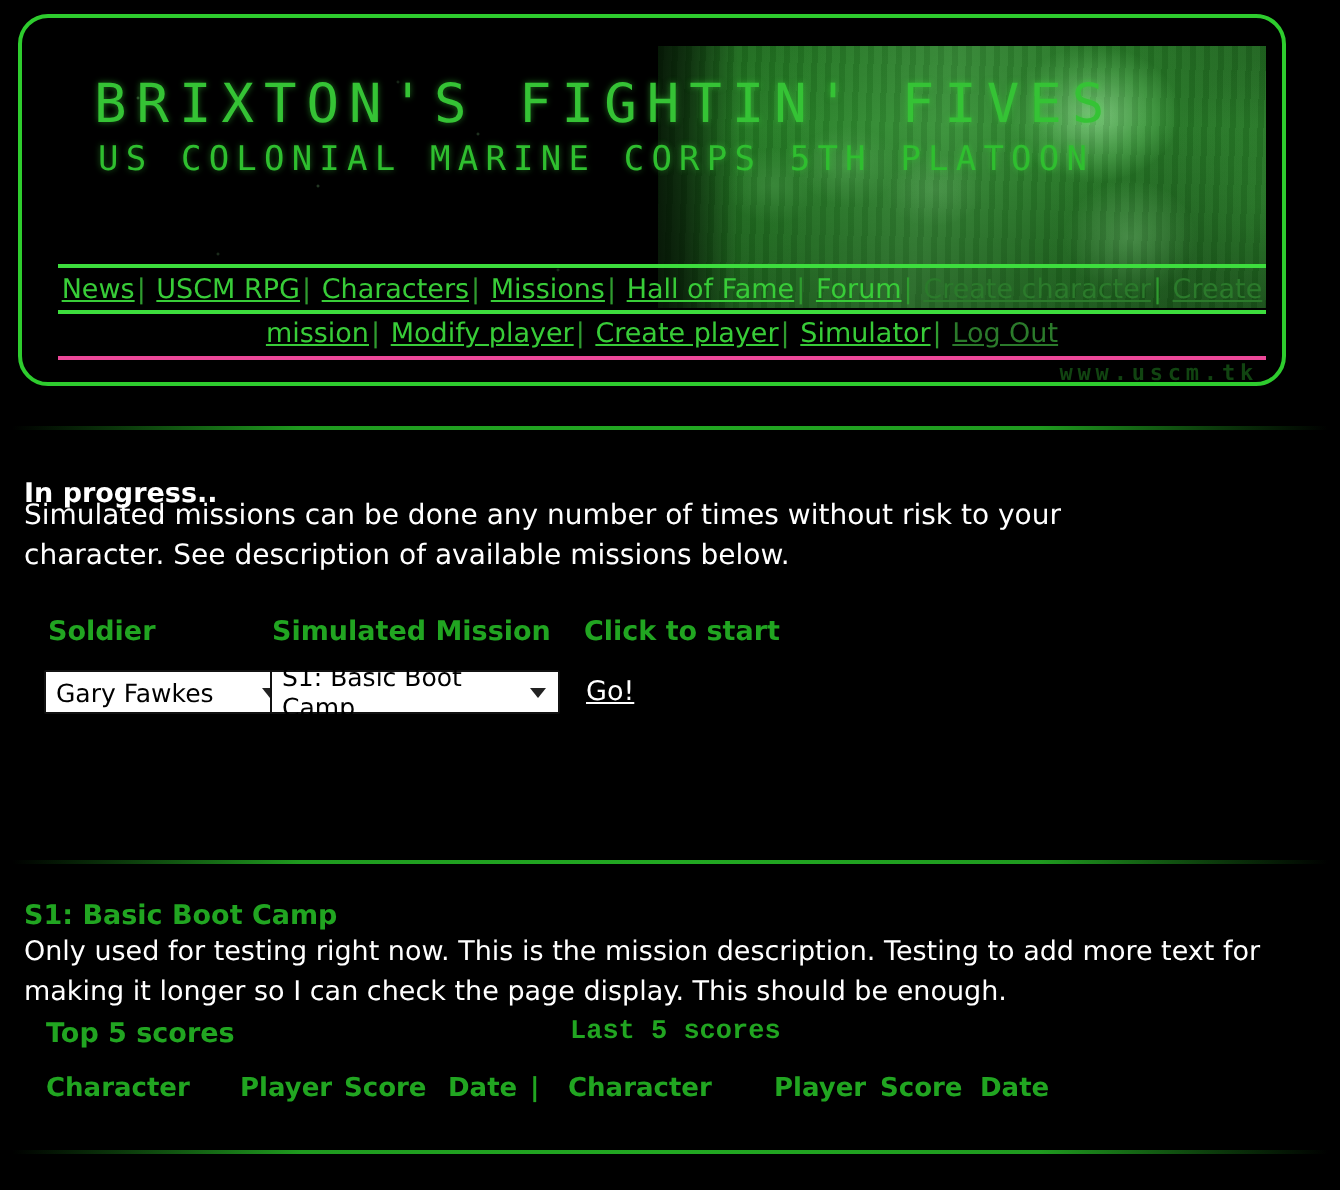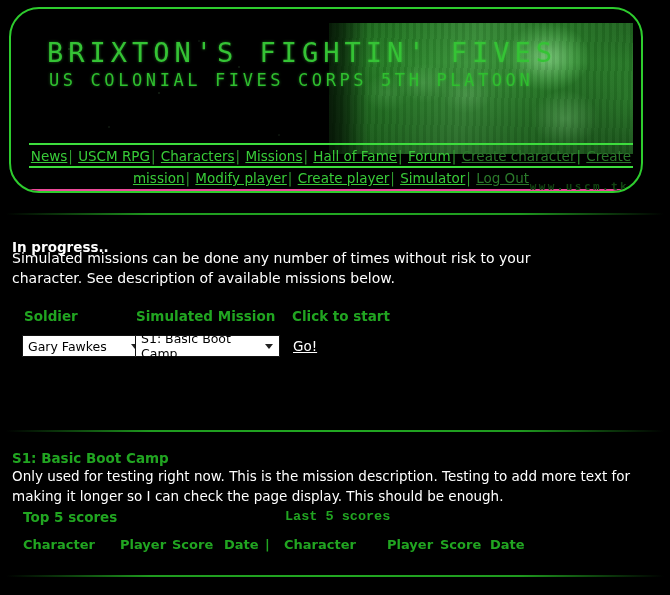--- a/index.html
+++ b/index.html
@@ -17,21 +17,21 @@
   }
 
   
   .banner-wrap {
     position: absolute;
     left: 9px;
     top: 7px;
     width: 634px;
     height: 186px;
     border: 2px solid #2ecc2e;
-    border-radius: 30px;
+    border-radius: 15px;
     box-sizing: border-box;
     overflow: hidden;
     background: #000;
   }
   .banner-inner {
     position: absolute;
     left: 18px;
     top: 14px;
     right: 8px;
     bottom: 6px;
@@ -107,24 +107,24 @@
     letter-spacing: 3.6px;
     color: #2fbf2f;
     white-space: nowrap;
     text-shadow: 0 0 3px rgba(60,220,60,0.45);
   }
 
   
   .nav {
     position: absolute;
     left: 18px;
-    top: 134px;
+    top: 123px;
     width: 604px;
     border-top: 2px solid #3ddd3d;
-    border-bottom: 4px solid #ec4899;
+    border-bottom: 2px solid #ec4899;
     padding: 2px 0 2px 0;
     text-align: center;
     box-sizing: border-box;
   }
   .nav-row {
     font-size: 13.5px;
     line-height: 18px;
     color: #31b331;
     white-space: nowrap;
   }
@@ -287,21 +287,21 @@
 </head>
 <body>
 
 <div class="banner-wrap">
   <div class="banner-inner">
     <div class="banner-photo"></div>
     <div class="banner-photo-fadeleft"></div>
     <div class="banner-speckle"></div>
 
     <div class="banner-title">BRIXTON'S FIGHTIN' FIVES</div>
-    <div class="banner-subtitle">US COLONIAL FIVES CORPS 5TH PLATOON</div>
+    <div class="banner-subtitle">US COLONIAL MARINE CORPS 5TH PLATOON</div>
   </div>
 
   <div class="nav">
     <div class="nav-row row1">
       <a href="#">News</a><span class="sep">|</span>
       <a href="#">USCM RPG</a><span class="sep">|</span>
       <a href="#">Characters</a><span class="sep">|</span>
       <a href="#">Missions</a><span class="sep">|</span>
       <a href="#">Hall of Fame</a><span class="sep">|</span>
       <a href="#">Forum</a><span class="sep">|</span>

